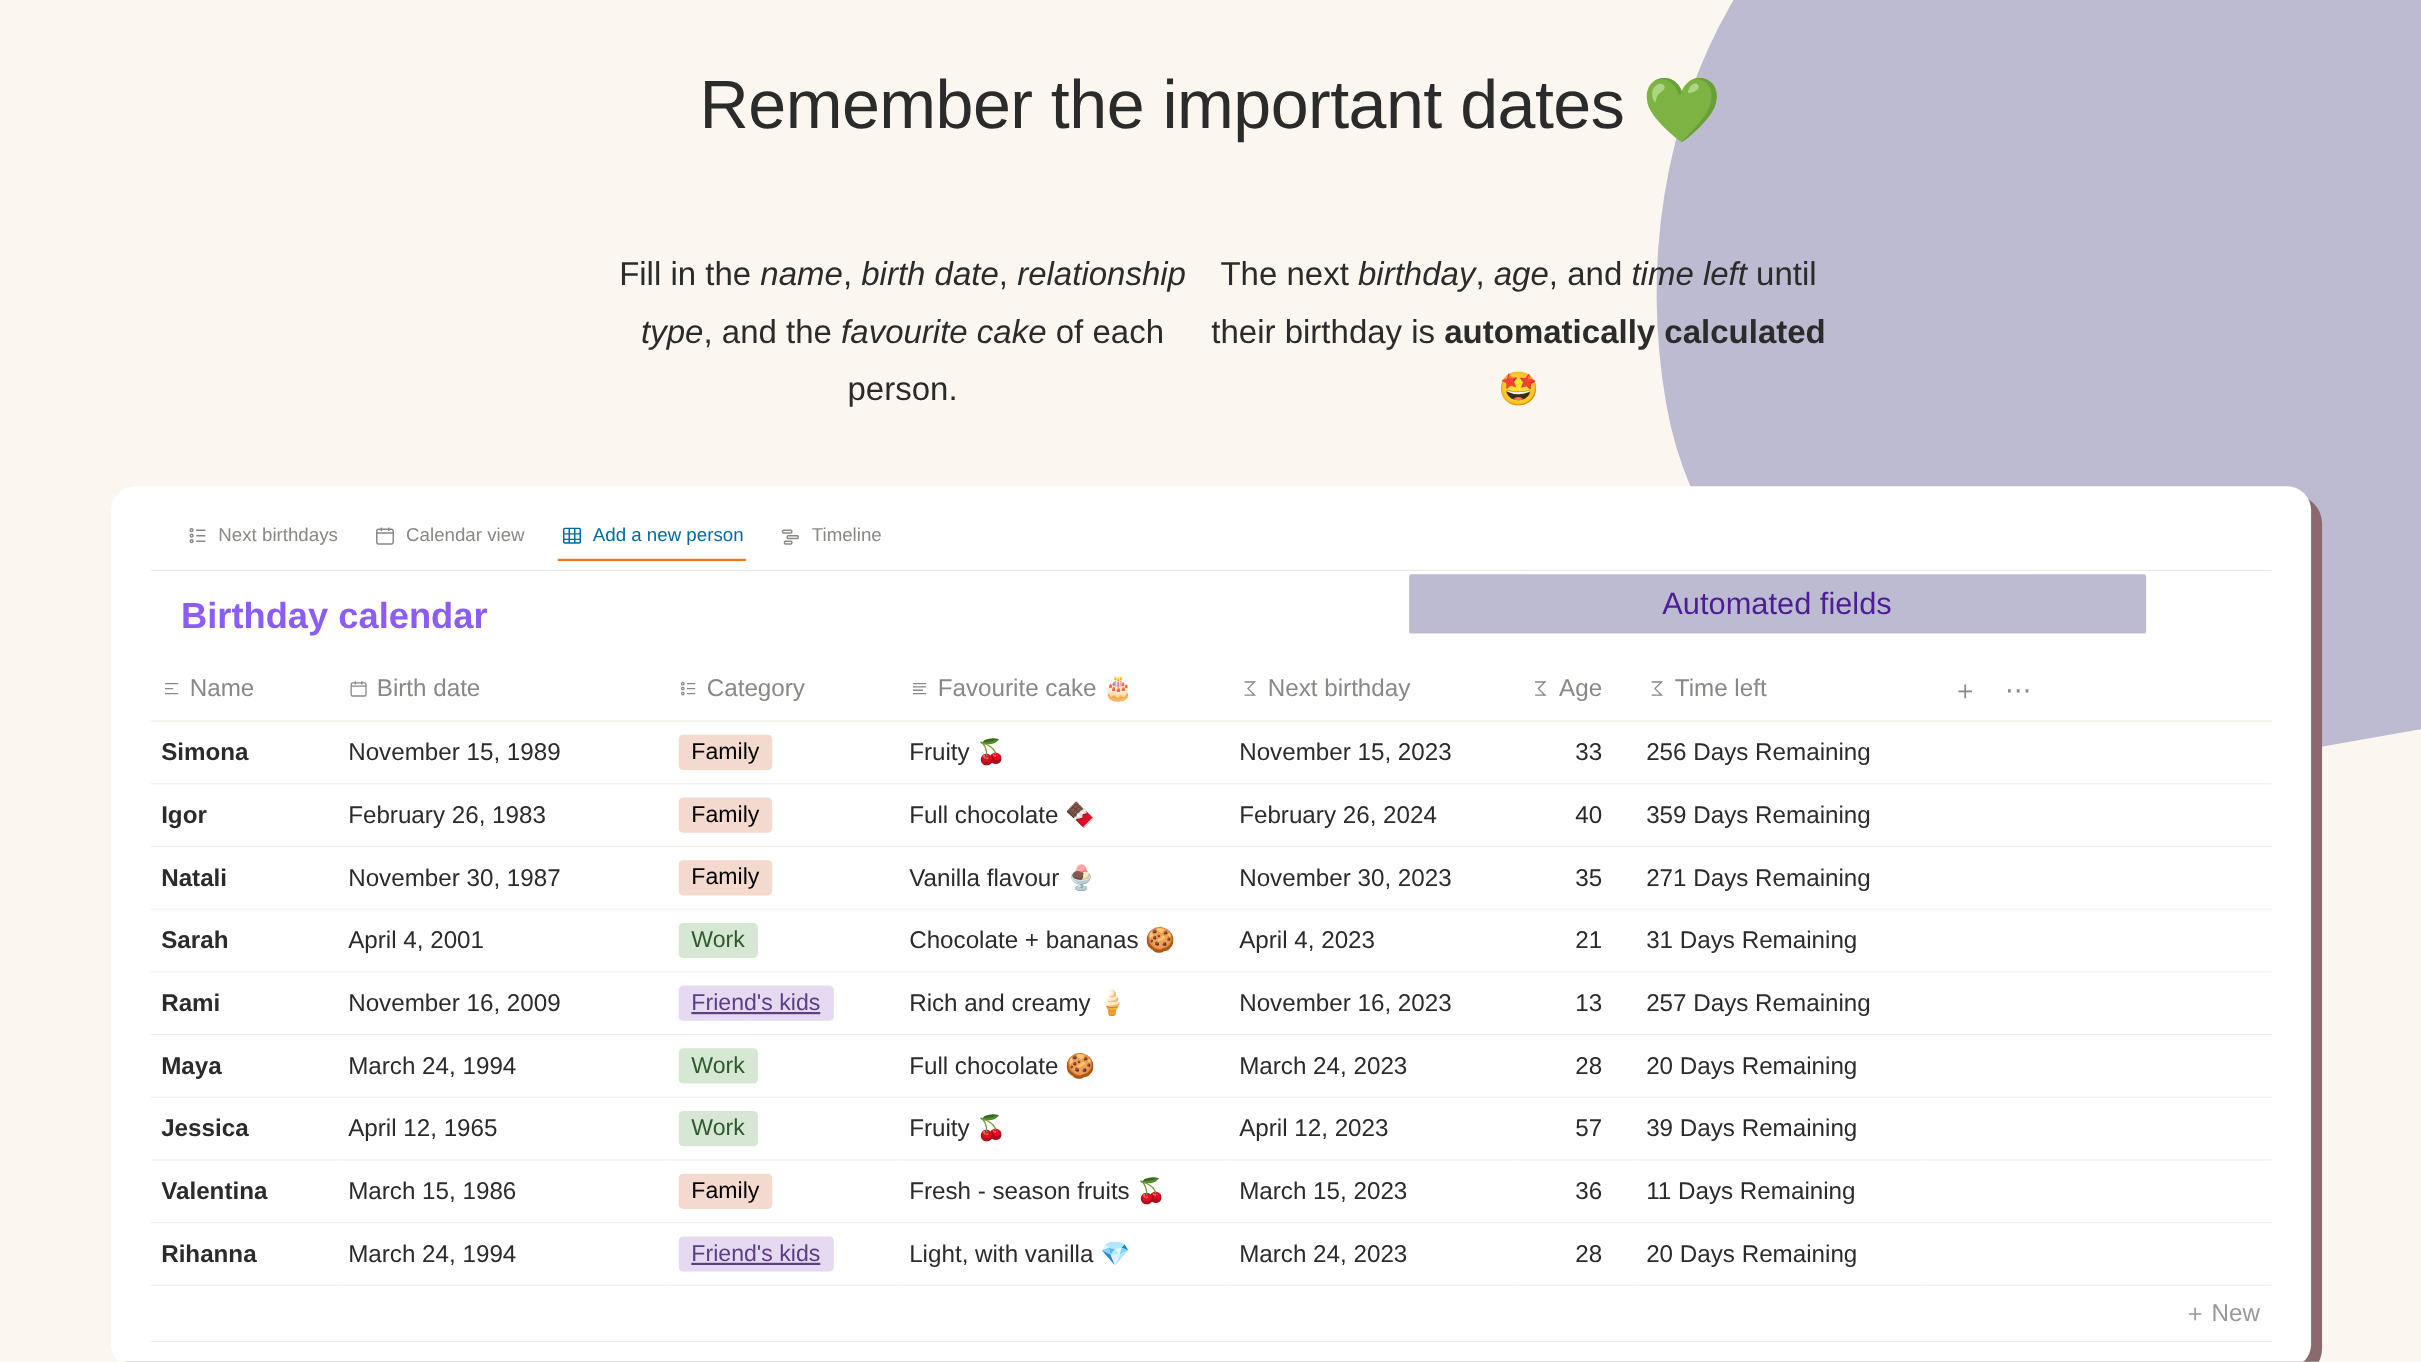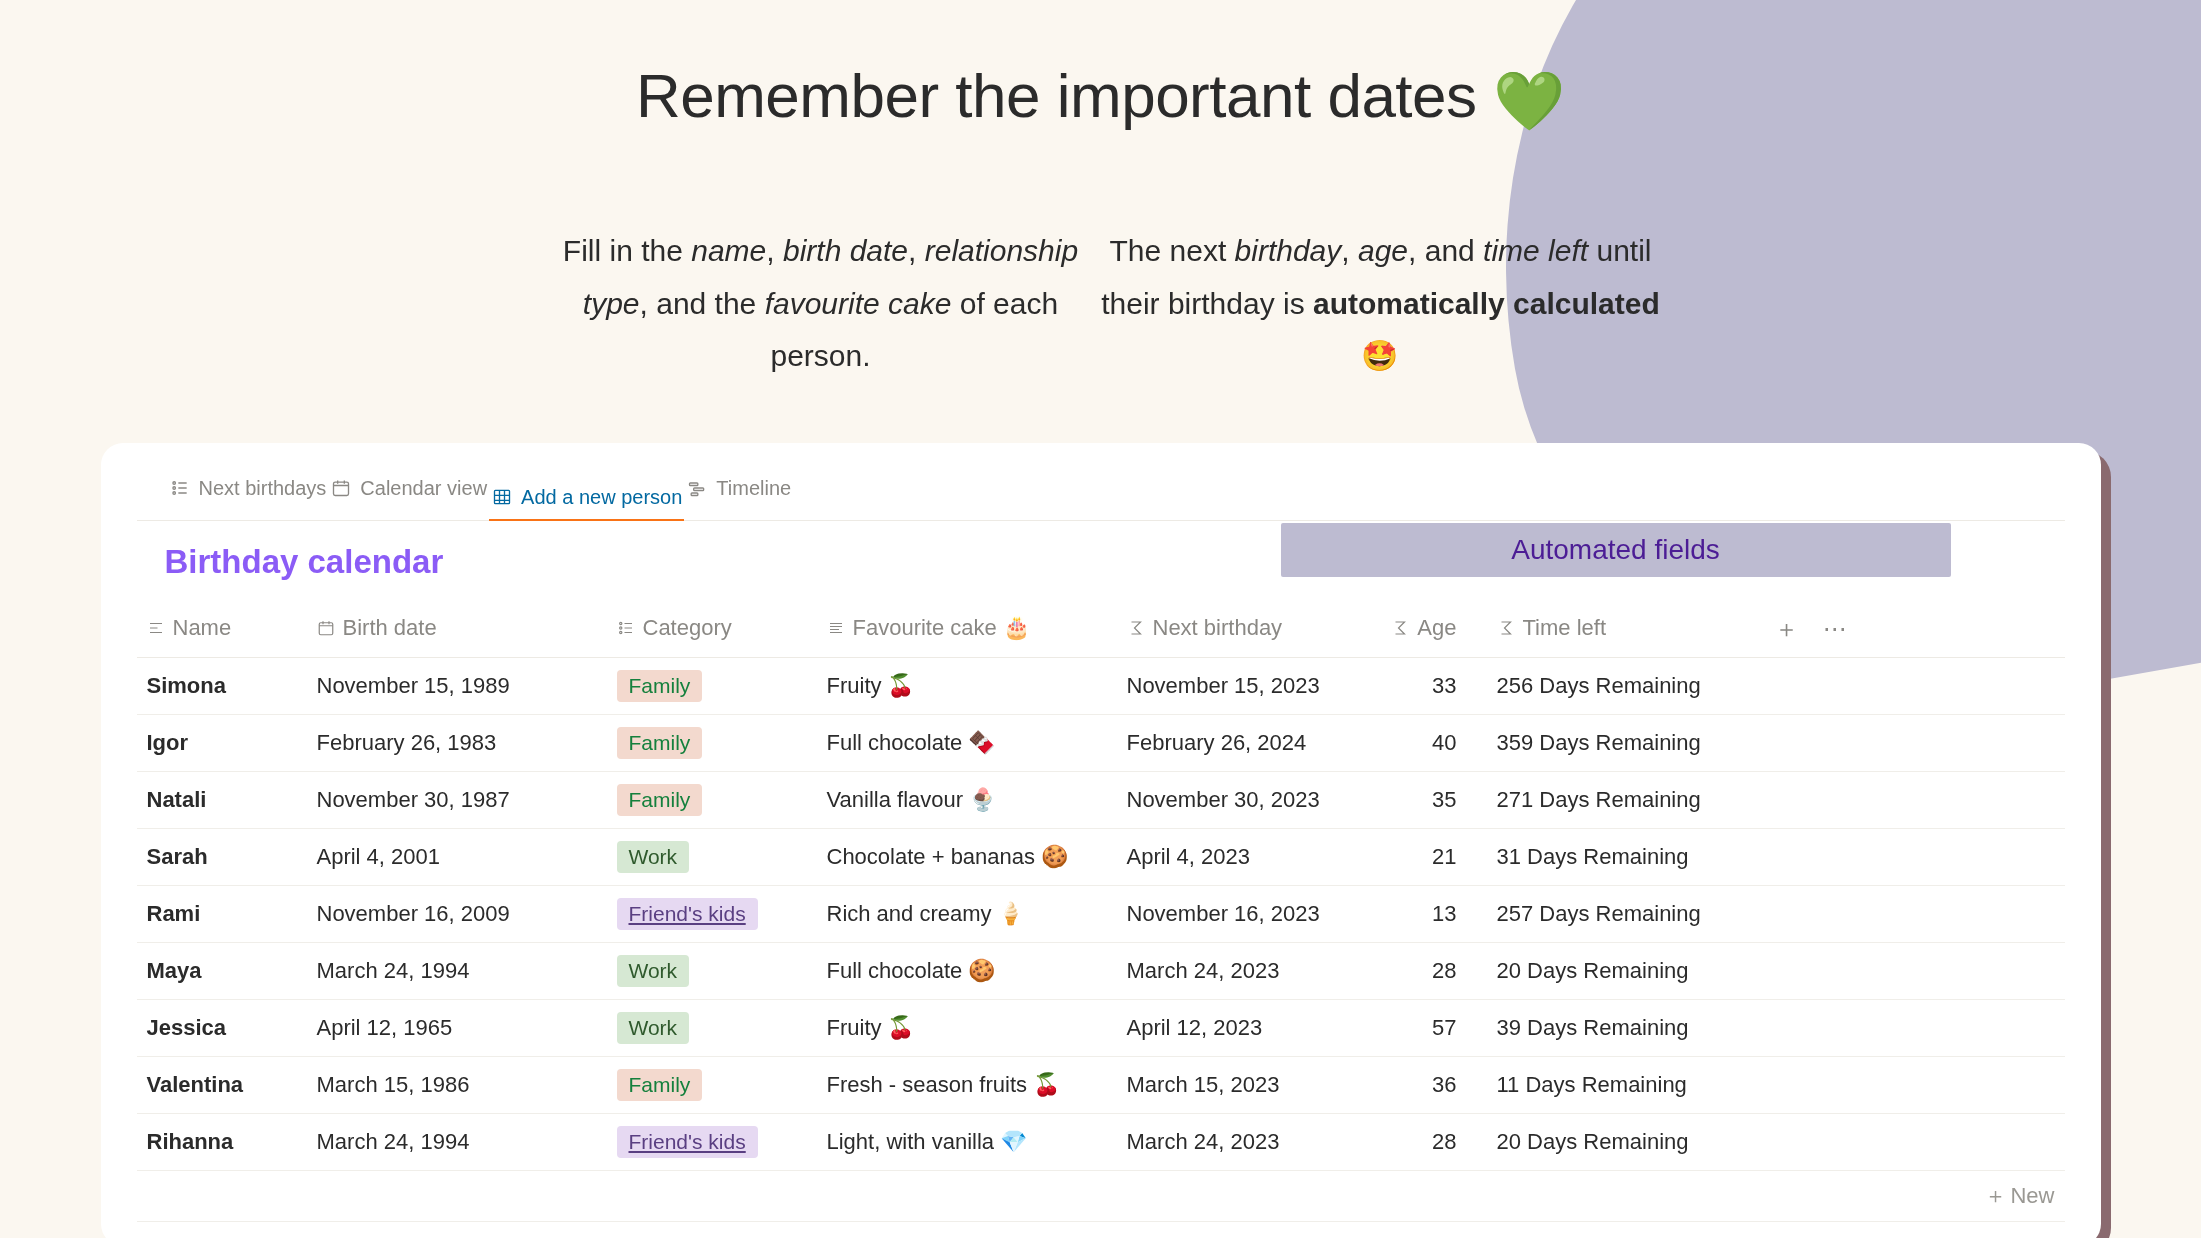--- a/index.html
+++ b/index.html
@@ -63,23 +63,24 @@
   .panel {
     position: relative;
     background: #fff;
     border-radius: 22px;
     padding: 30px 36px 24px 36px;
     min-height: 720px;
   }
 
   .tabs {
     display: flex;
-    align-items: flex-end;
+    align-items: flex-start;
+    gap: 28px;
     color: #8A8884;
-    font-size: 20px;
+    font-size: 17px;
     border-bottom: 1px solid #EDEAE4;
     padding-bottom: 10px;
     padding-left: 30px;
   }
   .tab { display: flex; align-items: center; gap: 8px; cursor: pointer; padding: 4px 2px 10px; }
   .tab.active { color: #0369a1; border-bottom: 2px solid #f97316; margin-bottom: -11px; font-weight: 500;}
   .tab .ic { width: 22px; height: 22px; display:inline-flex; align-items:center; justify-content:center; }
   .tab .ic svg { width: 20px; height: 20px; stroke: currentColor; fill: none; stroke-width: 1.6; }
 
   .db-title {
@@ -127,21 +128,21 @@
     white-space: nowrap;
   }
   table.db tbody td.name { font-weight: 600; }
   table.db th.age, table.db td.age { text-align: right; padding-right: 30px; }
   .tag {
     display: inline-block;
     padding: 4px 12px;
     border-radius: 4px;
     font-size: 21px;
   }
-  .tag.family { background: #F3D9CE; color: #15803d; }
+  .tag.family { background: #F3D9CE; color: #000000; }
   .tag.work { background: #D6E8D3; color: #2f5a2d; }
   .tag.friends-kids { background: #E6D9F2; color: #5a3f82; text-decoration: underline; }
 
   .new-row td {
     color: #9a9893;
     padding: 14px 10px;
     text-align: right;
   }
   .plus-ic { display:inline-flex; width:18px; height:18px; align-items:center; justify-content:center; margin-right:6px;}
   .hdr-actions { text-align:right; color:#9a9893; }

